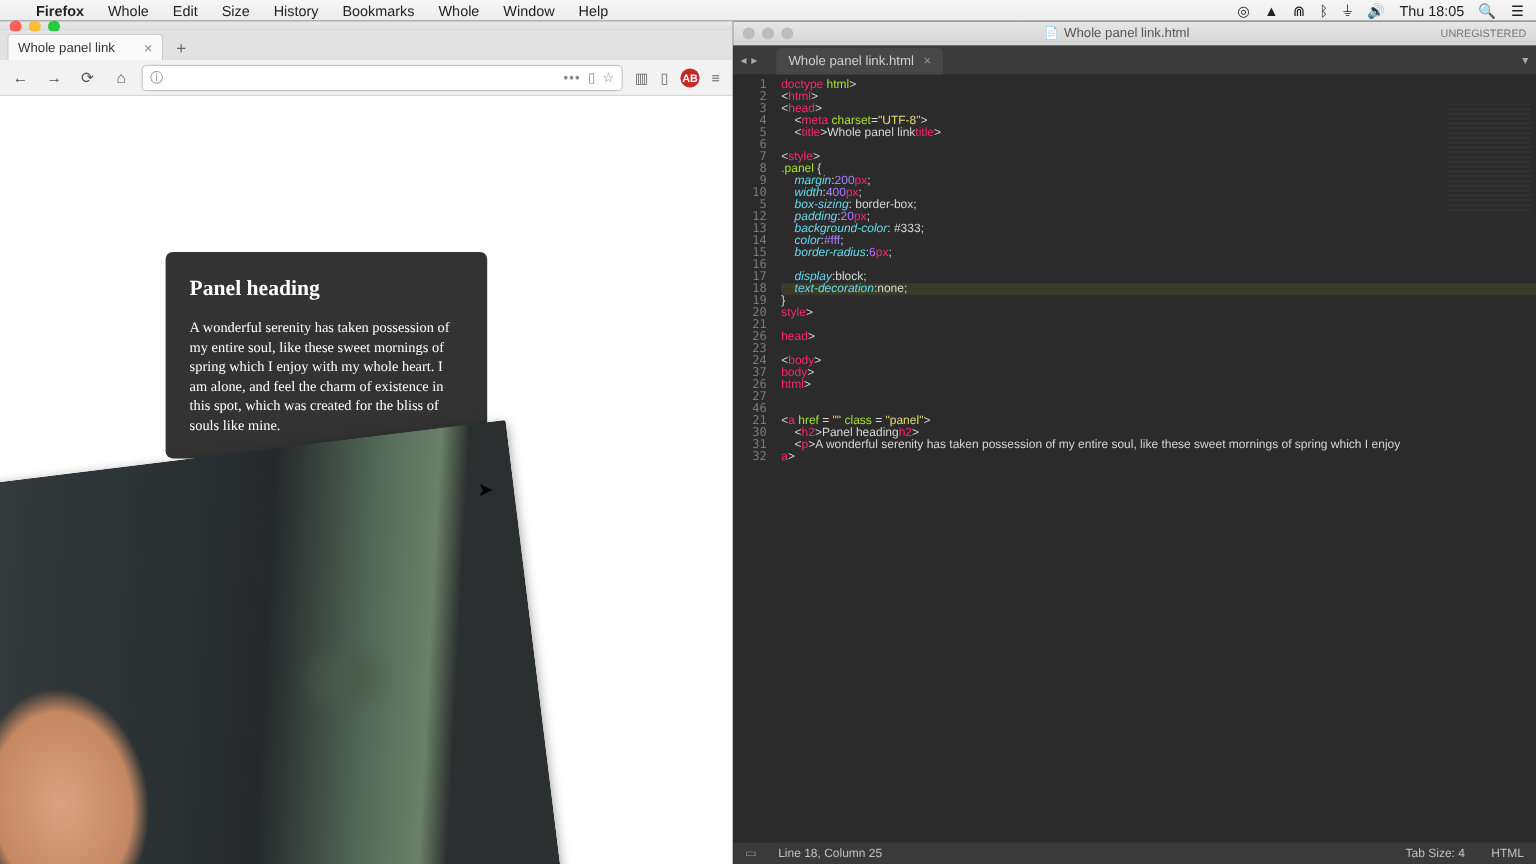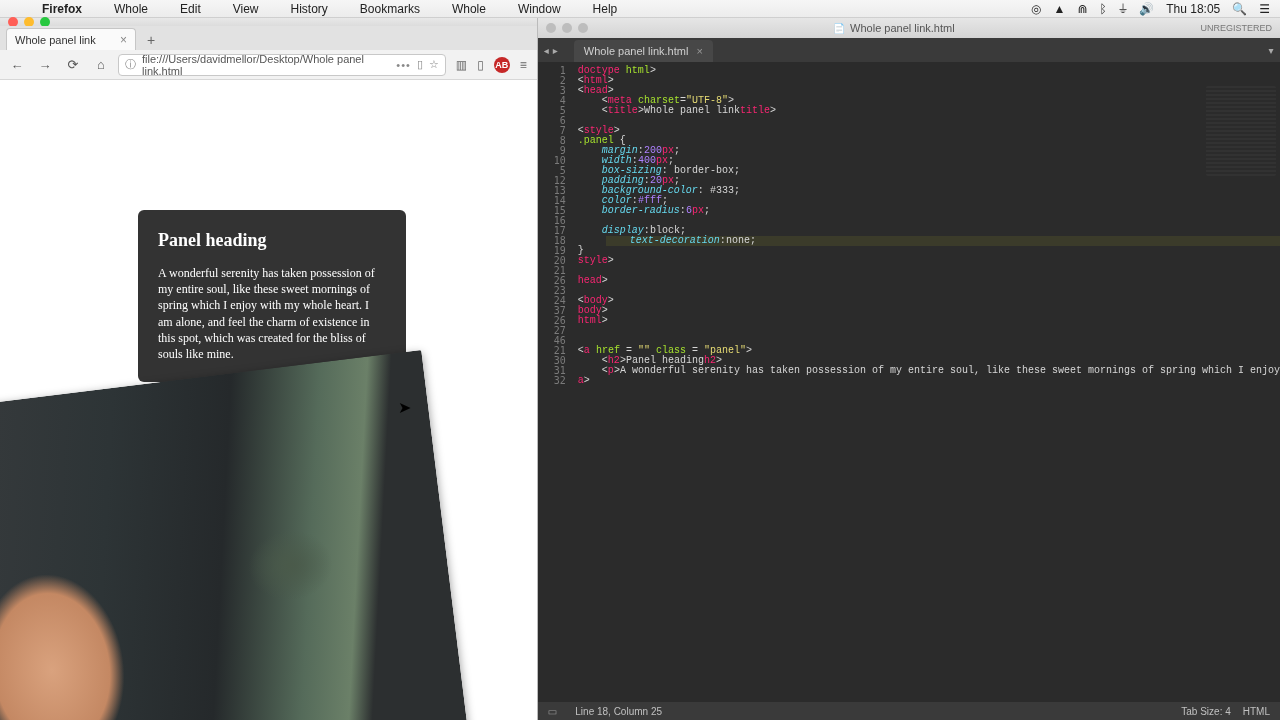--- a/index.html
+++ b/index.html
@@ -15,21 +15,21 @@
 .mac-menubar {
   height: 18px;
   background: linear-gradient(#f6f6f6,#ececec);
   border-bottom: 1px solid #cfcfcf;
   display: flex;
   align-items: center;
   font-size: 12px;
   color: #222;
   padding: 0 10px;
 }
-.mac-menubar .left { display:flex; align-items:center; gap:32px; }
+.mac-menubar .left { display:flex; align-items:center; gap:20px; }
 .mac-menubar .left .apple { font-size:13px; }
 .mac-menubar .left .app-name { font-weight:600; }
 .mac-menubar .right { margin-left:auto; display:flex; align-items:center; gap:12px; }
 .mac-menubar .right .icon { font-size:12px; }
 
 
 .desktop {
   display:flex;
   height: calc(720px - 18px);
 }
@@ -212,30 +212,30 @@
   color:#7a7a7a;
   font-family: Menlo, Consolas, monospace;
   font-size:10px;
   text-align:right;
   padding:4px 6px 0 0;
   line-height:10px;
 }
 .gutter div { height:10px; }
 .code {
   flex:1;
-  font-family: Liberation Mono, monospace;
+  font-family: Liberation Sans, sans-serif;
   font-size:10px;
   line-height:10px;
   color:#d6d6d6;
   padding:4px 0 0 6px;
   white-space:pre;
   position:relative;
 }
 .code .line { height:10px; }
-.code .hl-line { background:#3b3b2a;margin-left:28px; }
+.code .hl-line { background:#3b3b2a; }
 .tag { color:#f92672; }
 .attr { color:#a6e22e; }
 .str { color:#e6db74; }
 .prop { color:#66d9ef; font-style:italic; }
 .num { color:#ae81ff; }
 .txt { color:#d6d6d6; }
 
 .minimap {
   position:absolute;
   right:4px; top:24px;
@@ -250,32 +250,32 @@
 .sub-status {
   height:18px;
   background:#3a3a3a;
   color:#c0c0c0;
   font-size:10px;
   display:flex;
   align-items:center;
   padding:0 10px;
   gap:18px;
 }
-.sub-status .right { margin-left:auto; display:flex; gap:12px; }
+.sub-status .right { margin-left:auto; display:flex; gap:22px; }
 </style>
 </head>
 <body>
 
 <div class="mac-menubar">
   <div class="left">
     <span class="apple"></span>
     <span class="app-name">Firefox</span>
     <span>Whole</span>
     <span>Edit</span>
-    <span>View</span>
+    <span>Size</span>
     <span>History</span>
     <span>Bookmarks</span>
     <span>Whole</span>
     <span>Window</span>
     <span>Help</span>
   </div>
   <div class="right">
     <span class="icon">◎</span>
     <span class="icon">▲</span>
     <span class="icon">⋒</span>
@@ -303,21 +303,20 @@
       </div>
       <div class="ff-newtab">+</div>
     </div>
     <div class="ff-toolbar">
       <div class="ff-btn">←</div>
       <div class="ff-btn">→</div>
       <div class="ff-btn">⟳</div>
       <div class="ff-btn">⌂</div>
       <div class="ff-url">
         <span class="info">ⓘ</span>
-        <span>file:///Users/davidmellor/Desktop/Whole panel link.html</span>
         <span class="dots">•••</span>
         <span style="color:#888">▯</span>
         <span style="color:#888">☆</span>
       </div>
       <div class="ff-right-icons">
         <span style="color:#666">▥</span>
         <span style="color:#666">▯</span>
         <span class="ff-badge">AB</span>
         <span style="color:#666">≡</span>
       </div>

